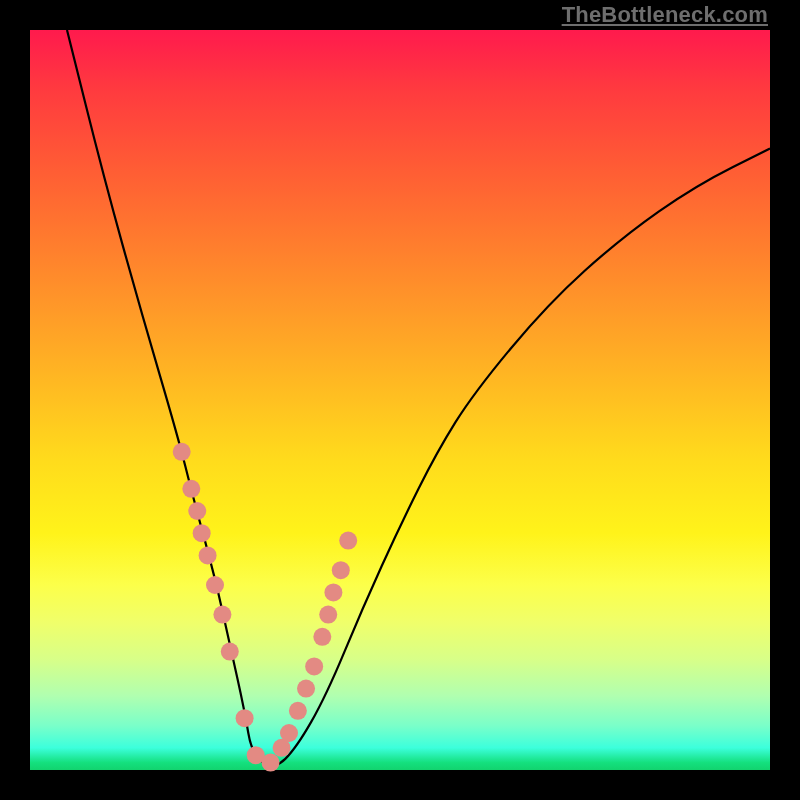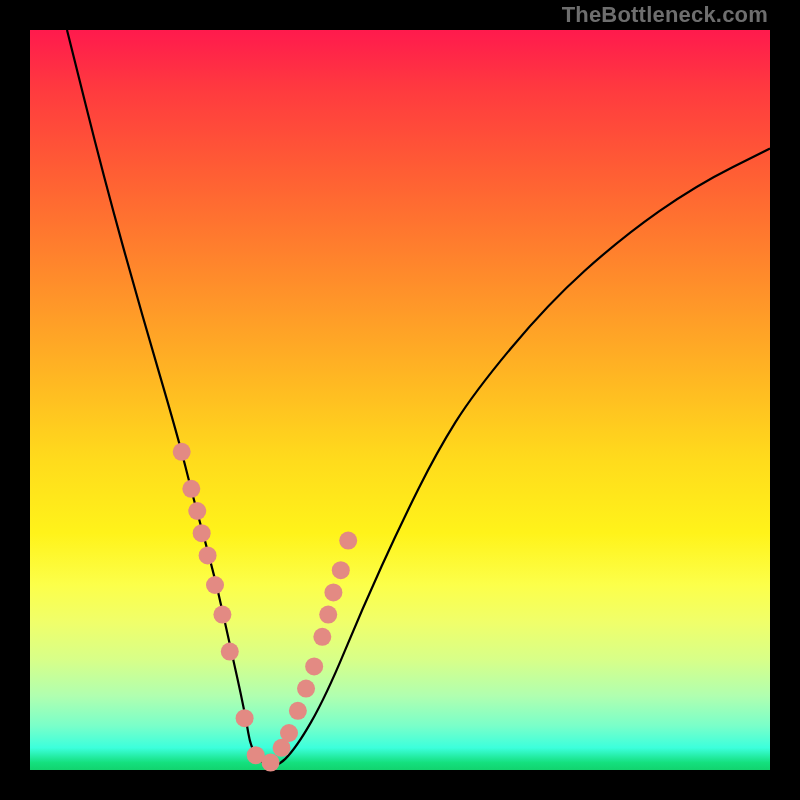--- a/index.html
+++ b/index.html
@@ -42,20 +42,21 @@
       #12d36e 100%);
   }
   .watermark {
     position: absolute;
     top: 2px;
     right: 32px;
     font-size: 22px;
     font-weight: 600;
     color: #6e6e6e;
     letter-spacing: 0.2px;
+    text-decoration: underline;
   }
   svg.curve {
     position: absolute;
     left: 30px;
     top: 30px;
     width: 740px;
     height: 740px;
     overflow: visible;
   }
 </style>

